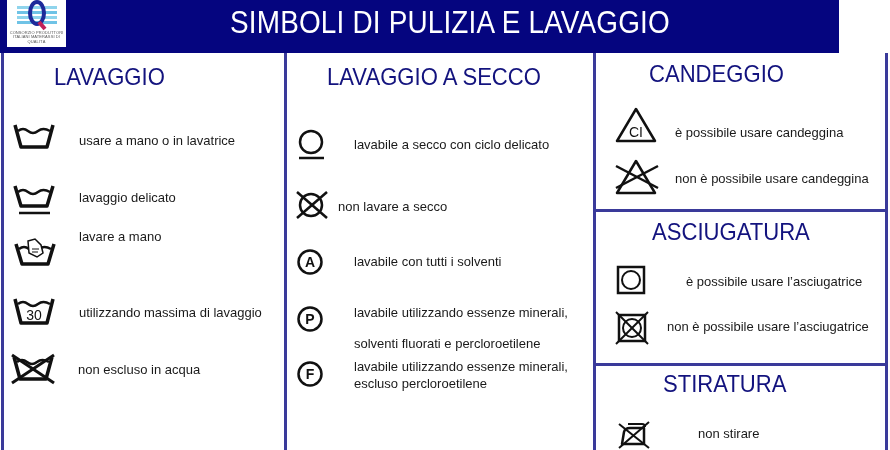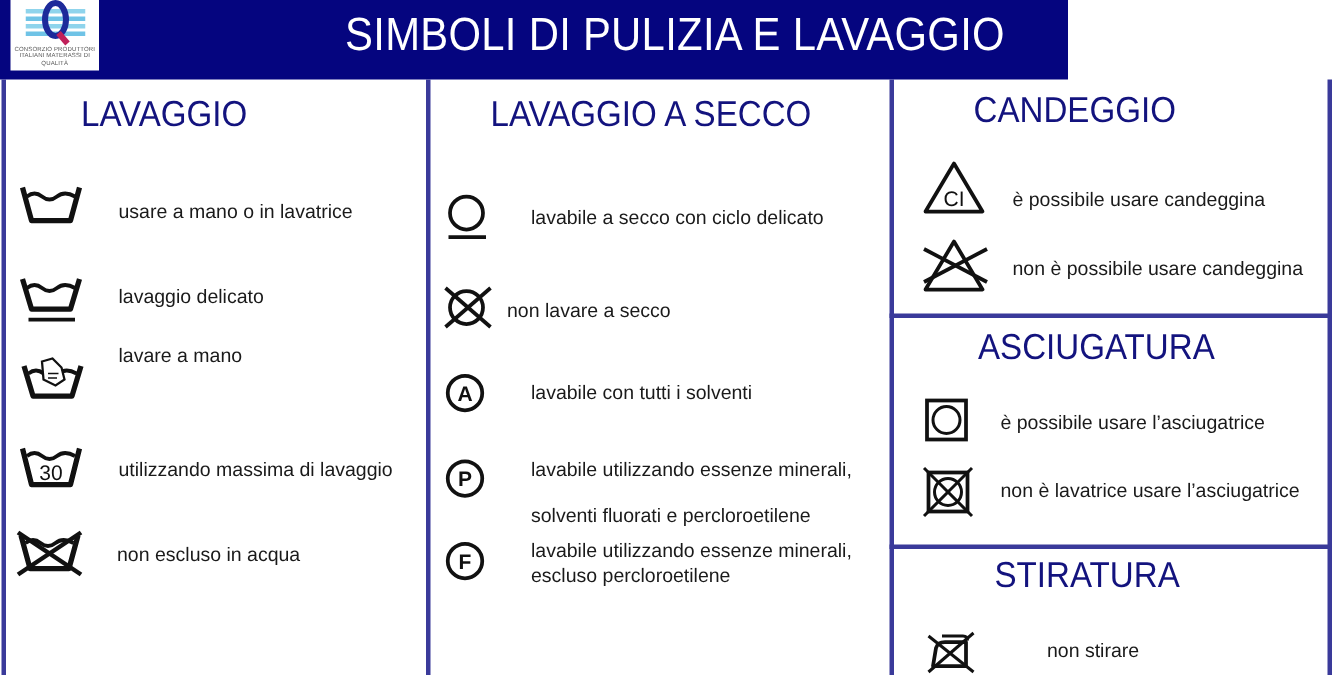--- a/index.html
+++ b/index.html
@@ -1,18 +1,18 @@
 <!DOCTYPE html>
 <html><head>
 <meta charset="utf-8">
 <style>
   html, body { margin:0; padding:0; }
   body { width:890px; height:450px; position:relative; overflow:hidden; background:#ffffff;
          font-family:"Liberation Sans", sans-serif; color:#1a1a1a; }
-  .header { position:absolute; left:0; top:0; width:712px; height:53px; background:#05057f; }
+  .header { position:absolute; left:0; top:0; width:839px; height:53px; background:#05057f; }
   .logo { position:absolute; left:7px; top:0; width:59px; height:47px; background:#fff; }
   .logo svg { position:absolute; left:10px; top:0; }
   .logo-text { position:absolute; left:0; top:31px; width:59px; font-size:4px; line-height:4.4px;
                text-align:center; color:#555; letter-spacing:0.1px; }
   .title { position:absolute; left:180px; top:5px; width:540px; text-align:center; color:#fff;
            font-size:31px; line-height:36px; letter-spacing:0.2px; transform:scaleX(0.9); transform-origin:center; }
   .vline { position:absolute; background:#3a3a9a; width:3px; }
   .hline { position:absolute; background:#3a3a9a; height:3px; }
   .sec-title { position:absolute; color:#13137e; font-size:24px; line-height:28px; transform:scaleX(0.92); transform-origin:left; white-space:nowrap; }
   .item { position:absolute; }
@@ -156,31 +156,31 @@
   <div class="txt" style="left:675px;top:170px">non è possibile usare candeggina</div>
 </div>
 
 <div class="sec-title" style="left:652px;top:218px;">ASCIUGATURA</div>
 
 <div class="item">
   <svg class="icon" style="left:616px;top:265px" width="30" height="30" viewBox="0 0 30 30">
     <rect x="2" y="2" width="26" height="26" fill="none" stroke="#111" stroke-width="2.5"></rect>
     <circle cx="15" cy="15" r="9" fill="none" stroke="#111" stroke-width="2"></circle>
   </svg>
-  <div class="txt" style="left:667px;top:273px">è possibile usare l’asciugatrice</div>
+  <div class="txt" style="left:686px;top:273px">è possibile usare l’asciugatrice</div>
 </div>
 
 <div class="item">
   <svg class="icon" style="left:614px;top:310px" width="36" height="36" viewBox="0 0 36 36">
     <rect x="5" y="5" width="26" height="26" fill="none" stroke="#111" stroke-width="2.5"></rect>
     <circle cx="18" cy="18" r="9" fill="none" stroke="#111" stroke-width="2"></circle>
     <line x1="2" y1="2" x2="34" y2="34" stroke="#111" stroke-width="2"></line>
     <line x1="2" y1="34" x2="34" y2="2" stroke="#111" stroke-width="2"></line>
   </svg>
-  <div class="txt" style="left:667px;top:318px">non è lavatrice usare l’asciugatrice</div>
+  <div class="txt" style="left:667px;top:318px">non è possibile usare l’asciugatrice</div>
 </div>
 
 <div class="sec-title" style="left:663px;top:370px;">STIRATURA</div>
 
 <div class="item">
   <svg class="icon" style="left:616px;top:418px" width="36" height="32" viewBox="0 0 36 32">
     <path d="M6 26 L8 14 Q9 10 14 10 L28 10 L28 26 Z" fill="none" stroke="#111" stroke-width="2.5" stroke-linejoin="round"></path>
     <path d="M12 6 L26 6 Q29 6 29 9" fill="none" stroke="#111" stroke-width="2"></path>
     <line x1="3" y1="30" x2="33" y2="4" stroke="#111" stroke-width="2"></line>
     <line x1="3" y1="6" x2="33" y2="30" stroke="#111" stroke-width="2"></line>

